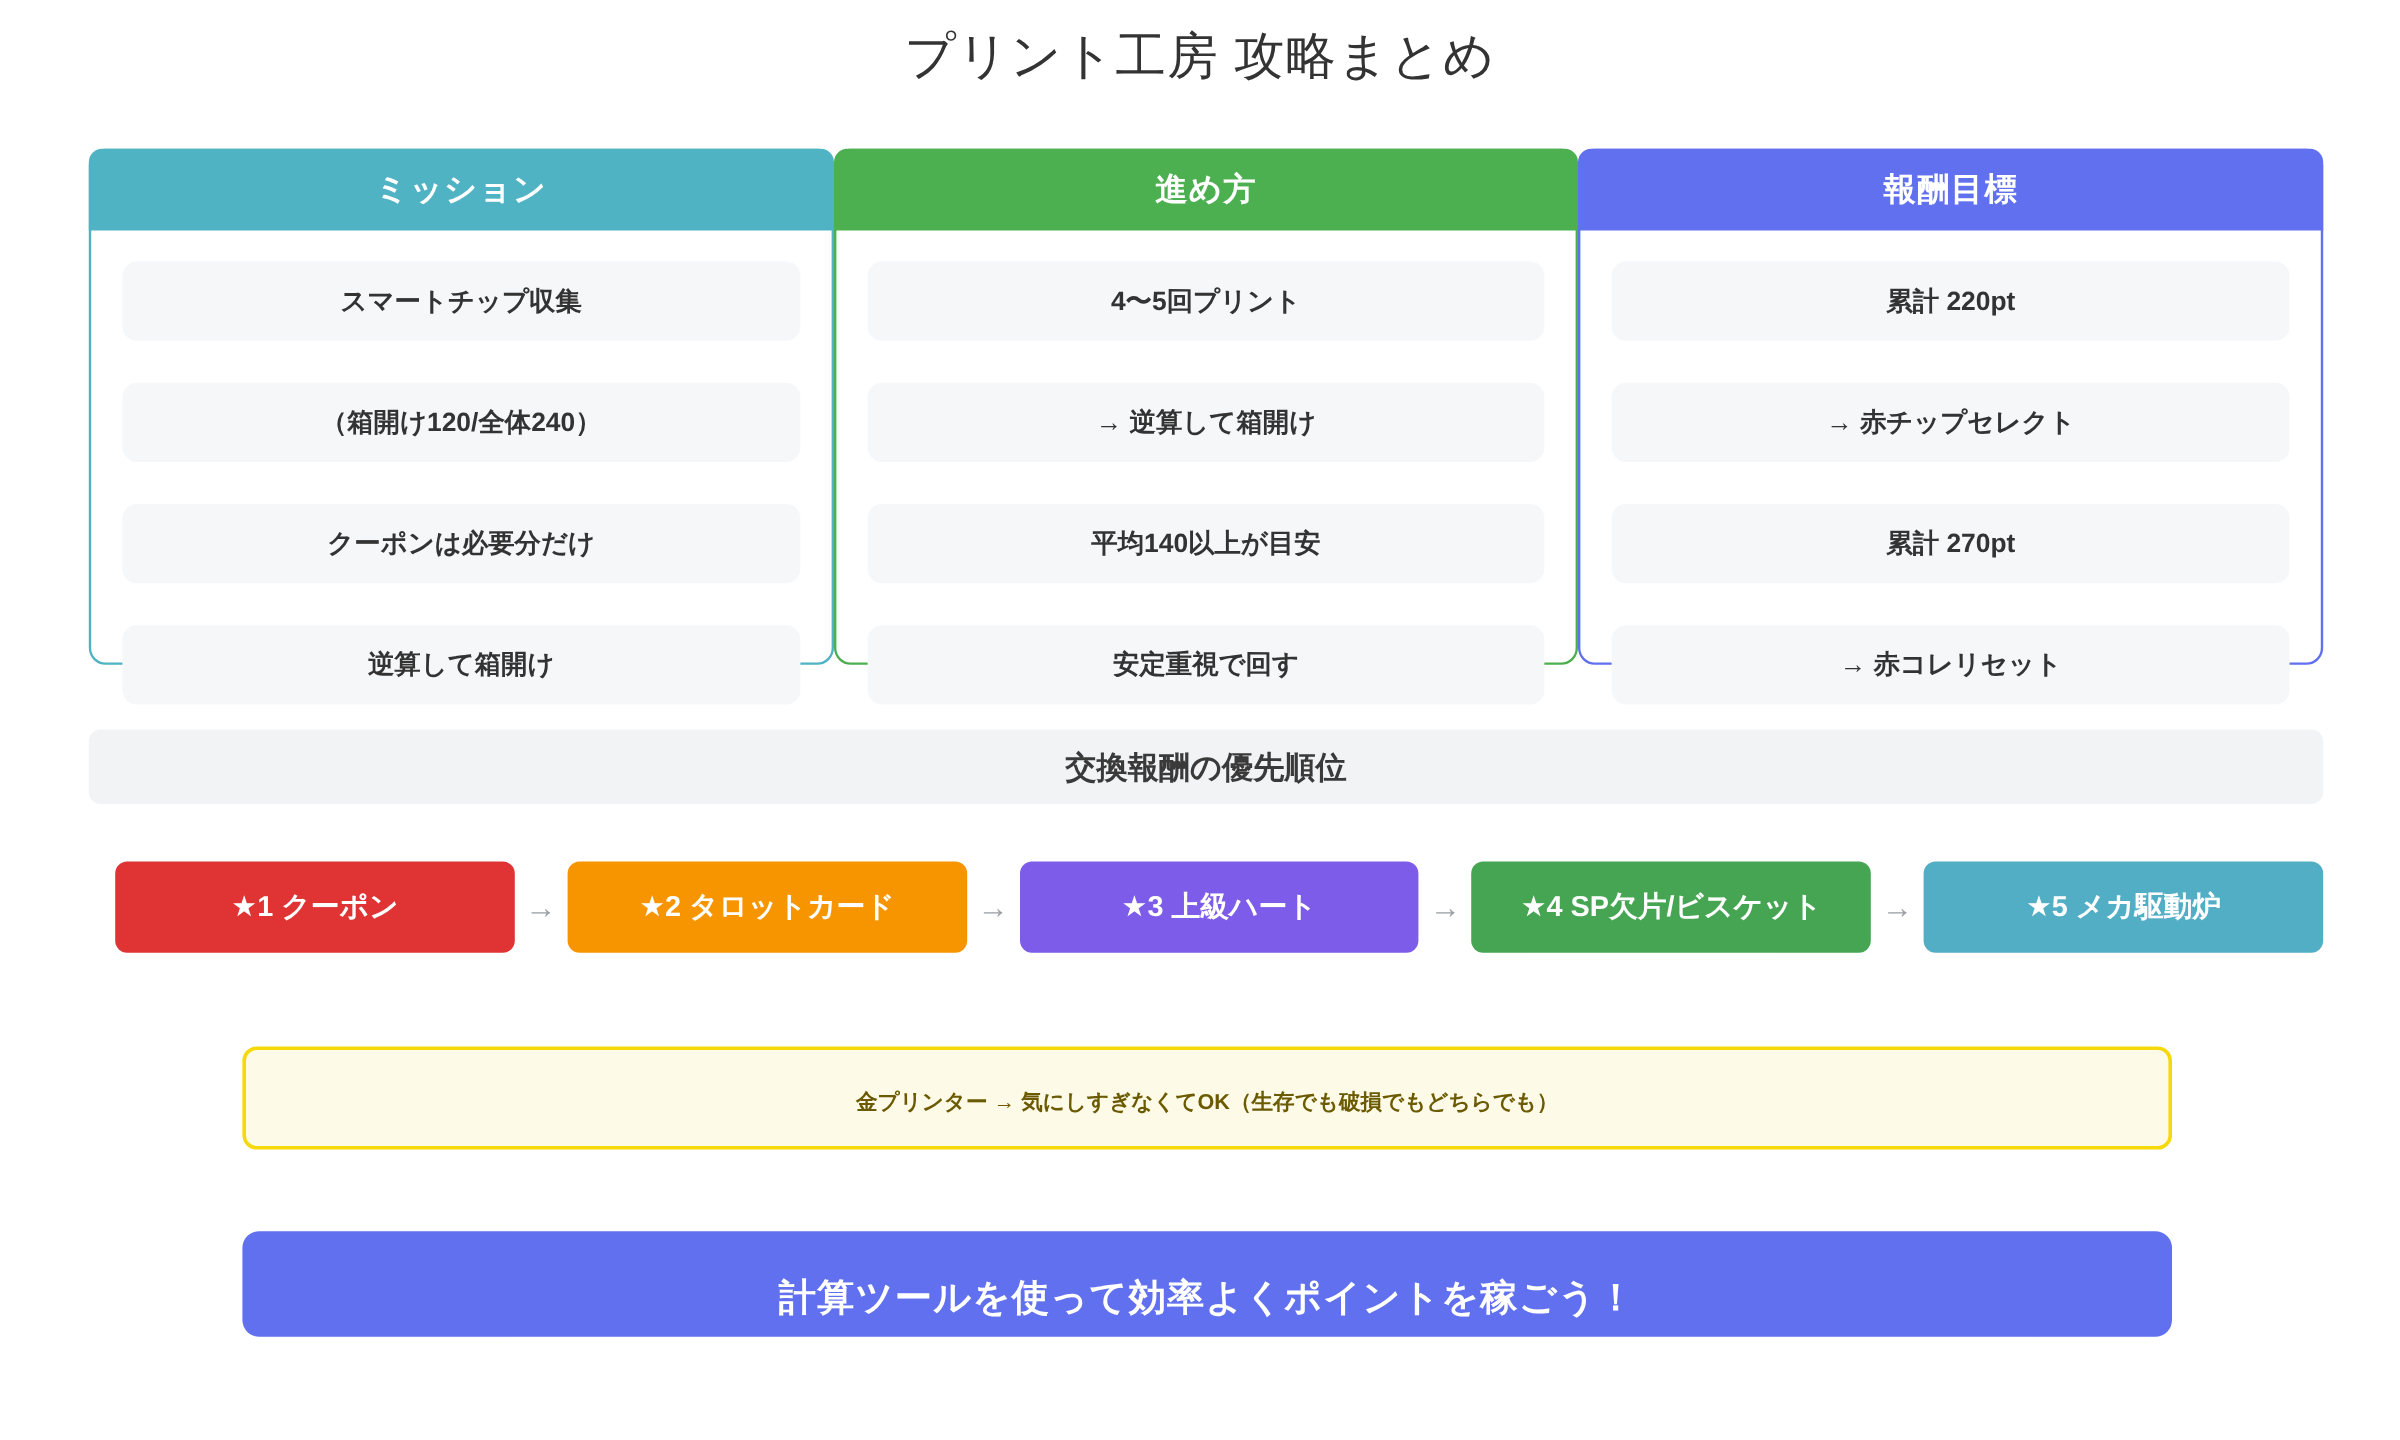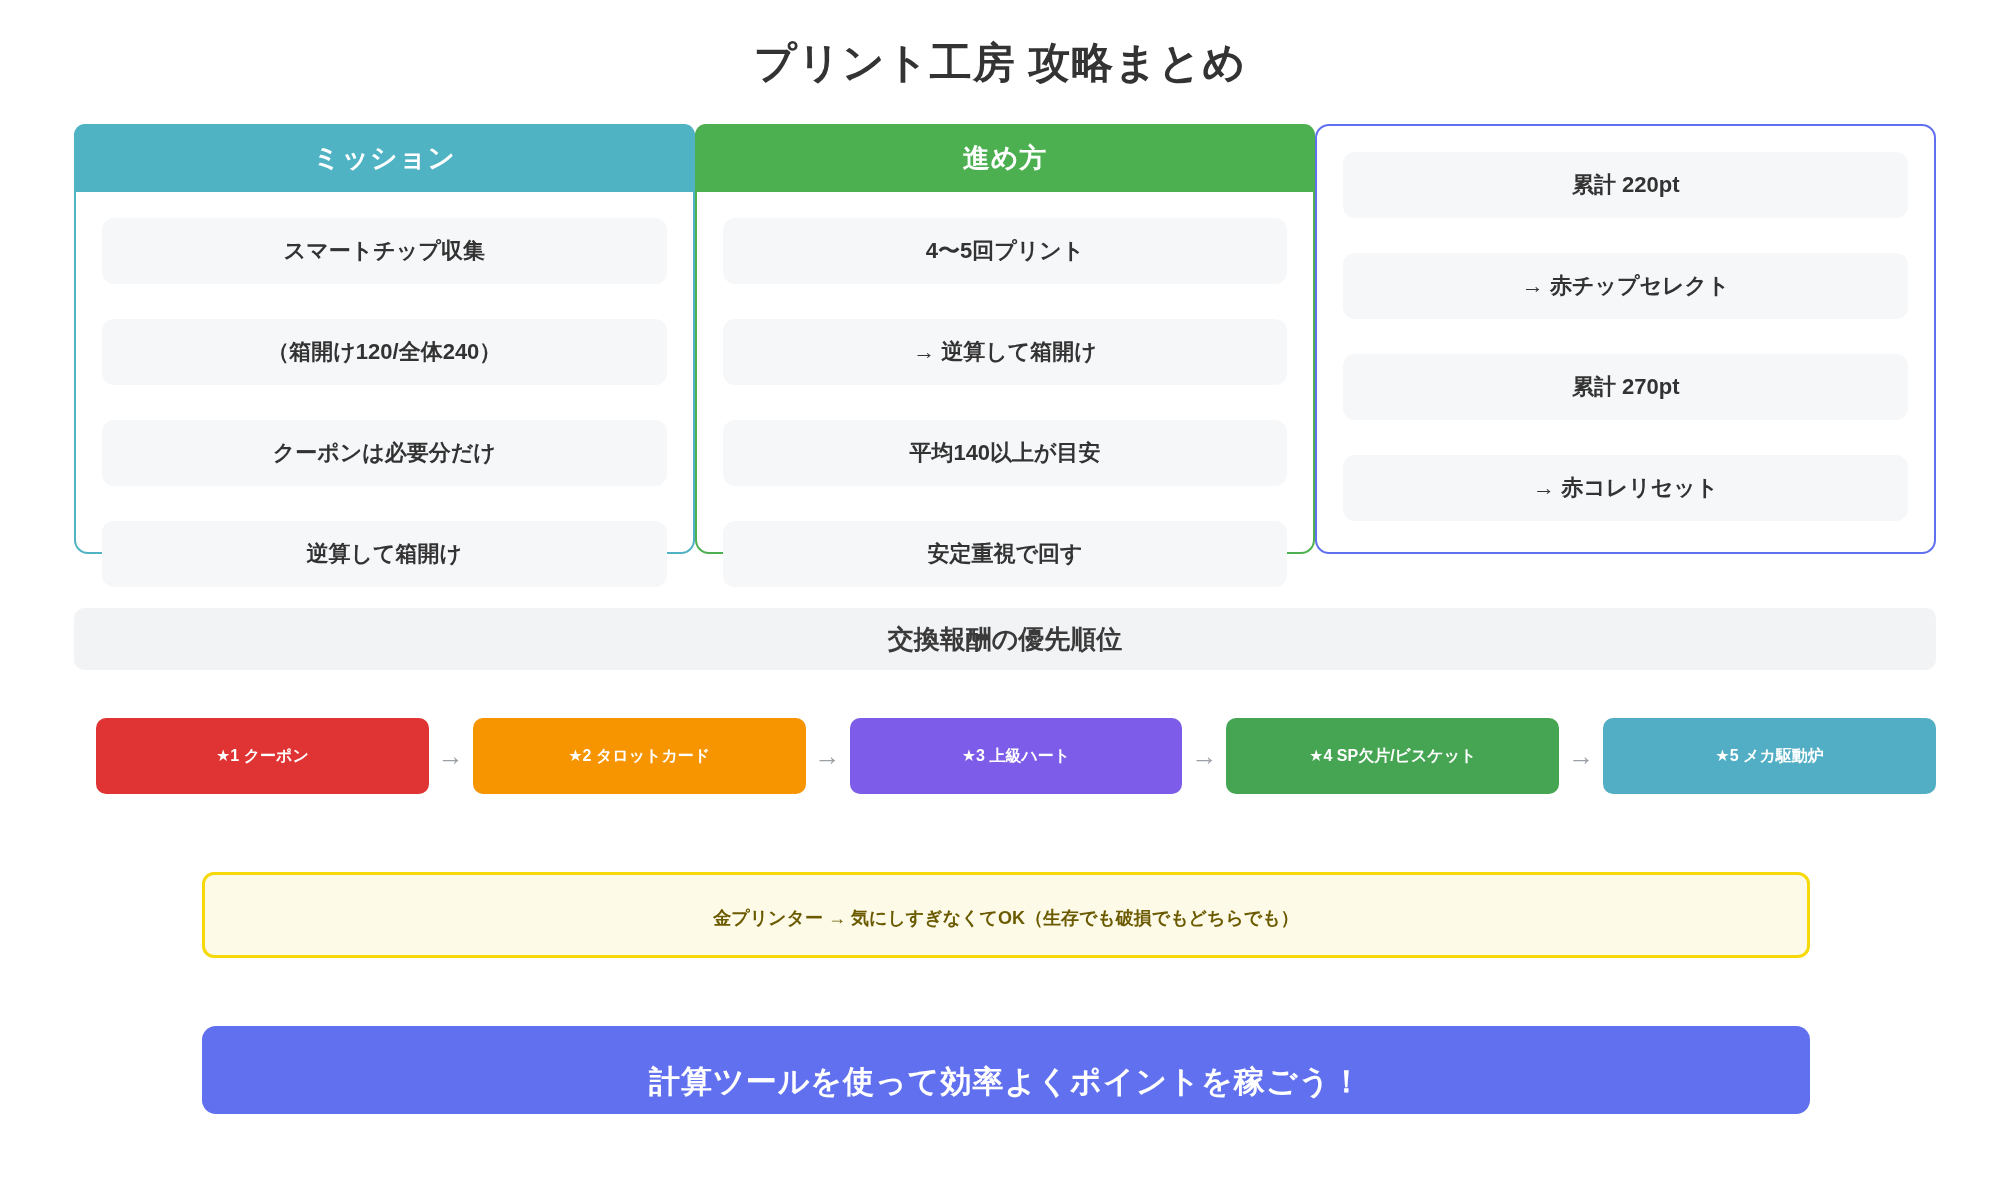--- a/index.html
+++ b/index.html
@@ -13,25 +13,25 @@
     font-family: "Liberation Sans", "DejaVu Sans", sans-serif;
     color: #2b2b2b;
     overflow: hidden;
     position: relative;
   }
 
   
   .page-title {
     text-align: center;
     font-size: 42px;
-    font-weight: bold;
+    font-weight: normal;
     color: #333333;
     letter-spacing: 1px;
     margin: 0;
-    padding-top: 34px;
+    padding-top: 18px;
     height: 58px;
     line-height: 58px;
   }
 
   
   .columns {
     position: absolute;
     left: 74px;
     top: 124px;
     width: 1862px;
@@ -114,21 +114,21 @@
     display: flex;
     align-items: center;
   }
   .chip {
     flex: 1 1 0;
     height: 76px;
     line-height: 76px;
     border-radius: 10px;
     text-align: center;
     color: #ffffff;
-    font-size: 16px;
+    font-size: 24px;
     font-weight: bold;
     white-space: nowrap;
   }
   .chain-arrow {
     width: 44px;
     text-align: center;
     color: #9aa0a6;
     font-size: 26px;
     flex: 0 0 44px;
   }
@@ -195,20 +195,21 @@
         <div class="col-item">4〜5回プリント</div>
         <div class="col-item">→ 逆算して箱開け</div>
         <div class="col-item">平均140以上が目安</div>
         <div class="col-item">安定重視で回す</div>
       </div>
     </div>
   </div>
 
   <div class="column">
     <div class="col-frame acc-blue">
+      <div class="col-header">報酬目標</div>
       <div class="col-items">
         <div class="col-item">累計 220pt</div>
         <div class="col-item">→ 赤チップセレクト</div>
         <div class="col-item">累計 270pt</div>
         <div class="col-item">→ 赤コレリセット</div>
       </div>
     </div>
   </div>
 
 </div>

